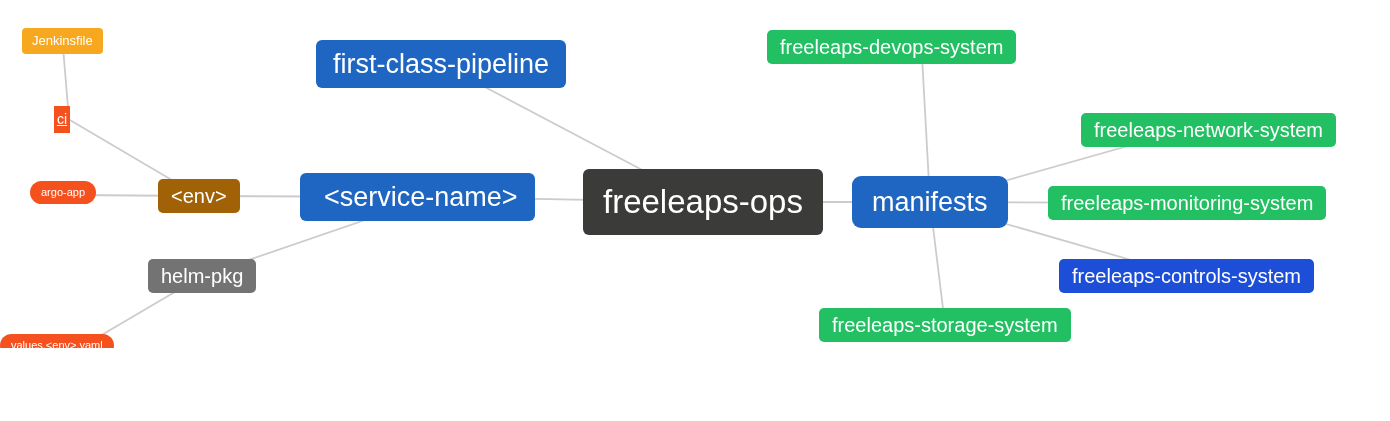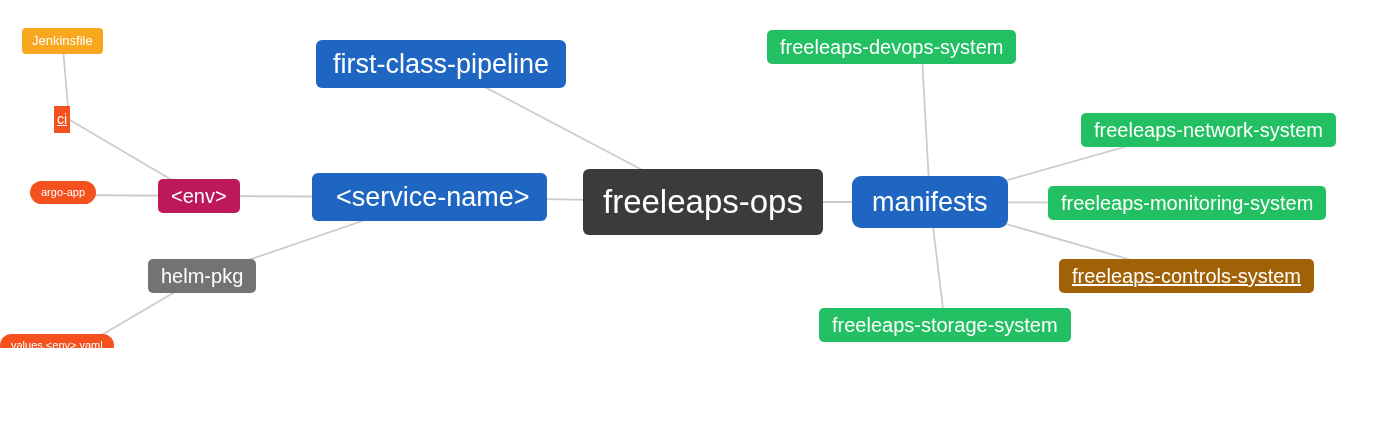--- a/index.html
+++ b/index.html
@@ -44,21 +44,21 @@
   .t-xxs  { font-size: 13px; padding: 5px 10px;  border-radius: 4px; }
 
   
   .n-jenkinsfile            { left: 22px;   top: 28px;  }
   .n-ci                     { left: 54px;   top: 106px; }
   .n-argo-app               { left: 30px;   top: 181px; }
   .n-env                    { left: 158px;  top: 179px; }
   .n-helm-pkg               { left: 148px;  top: 259px; }
   .n-values-env-yaml        { left: 0;    top: 334px; }
   .n-first-class-pipeline   { left: 316px;  top: 40px;  }
-  .n-service-name           { left: 312px;  top: 173px; padding-left: 24px; }
+  .n-service-name           { left: 300px;  top: 173px; padding-left: 24px; }
   .n-freeleaps-ops          { left: 583px;  top: 169px; }
   .n-manifests              { left: 852px;  top: 176px; }
   .n-freeleaps-devops-system     { left: 767px;  top: 30px;  }
   .n-freeleaps-network-system    { left: 1067px; top: 113px; margin-left: 14px; }
   .n-freeleaps-monitoring-system { left: 1048px; top: 186px; }
   .n-freeleaps-controls-system   { left: 1059px; top: 259px; }
   .n-freeleaps-storage-system    { left: 819px;  top: 308px; }
 </style>
 </head>
 <body>
@@ -87,21 +87,21 @@
   </div>
 
   <div class="node t-xs n-ci" style="background: rgb(244, 81, 30); color: rgb(255, 255, 255);">
     <span>ci</span>
   </div>
 
   <div class="node t-sm n-argo-app" style="background: rgb(244, 81, 30); color: rgb(255, 255, 255);">
     <span>argo-app</span>
   </div>
 
-  <div class="node t-md n-env" style="background: #be185d; color: rgb(255, 255, 255);">
+  <div class="node t-md n-env" style="background: #a16207; color: rgb(255, 255, 255);">
     <span>&lt;env&gt;</span>
   </div>
 
   <div class="node t-md n-helm-pkg" style="background: #737373; color: rgb(255, 255, 255);">
     <span>helm-pkg</span>
   </div>
 
   <div class="node t-sm n-values-env-yaml" style="background: rgb(244, 81, 30); color: rgb(255, 255, 255);">
     <span>values.&lt;env&gt;.yaml</span>
   </div>
@@ -127,21 +127,21 @@
   </div>
 
   <div class="node t-md n-freeleaps-network-system" style="background: rgb(34, 192, 99); color: rgb(255, 255, 255);">
     <span>freeleaps-network-system</span>
   </div>
 
   <div class="node t-md n-freeleaps-monitoring-system" style="background: rgb(34, 192, 99); color: rgb(255, 255, 255);">
     <span>freeleaps-monitoring-system</span>
   </div>
 
-  <div class="node t-md n-freeleaps-controls-system" style="background: #a16207; color: rgb(255, 255, 255); text-decoration: underline;">
+  <div class="node t-md n-freeleaps-controls-system" style="background: #1d4ed8; color: rgb(255, 255, 255);">
     <span>freeleaps-controls-system</span>
   </div>
 
   <div class="node t-md n-freeleaps-storage-system" style="background: rgb(34, 192, 99); color: rgb(255, 255, 255);">
     <span>freeleaps-storage-system</span>
   </div>
 
 </div>
 
 </body></html>

